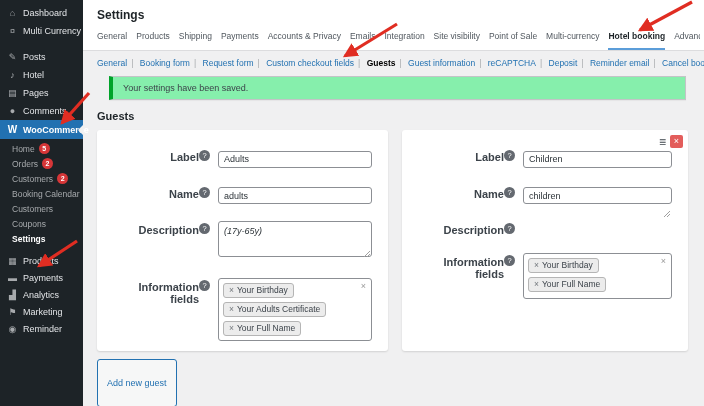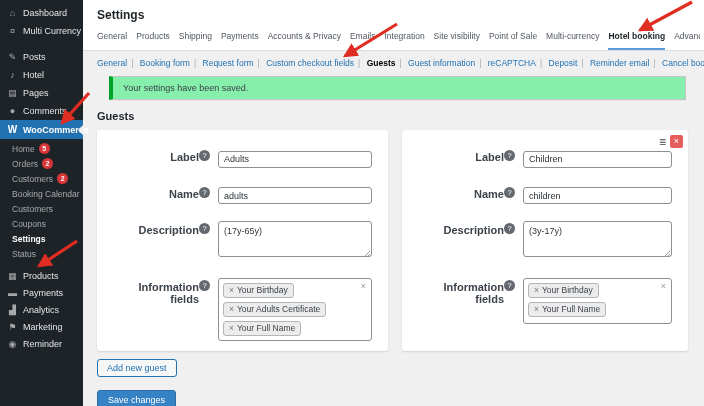--- a/index.html
+++ b/index.html
@@ -51,32 +51,32 @@
   .closebtn { width:13px; height:13px; background:#e35d5b; color:#fff; border-radius:2px; font-size:9px; line-height:13px; text-align:center; cursor:pointer; }
 
   .frow { display:flex; align-items:flex-start; margin:4px 0 17px; }
   .flabel { width:86px; flex:none; font-size:11px; font-weight:700; color:#3c434a; padding-top:3px;text-align:right; }
   .help { width:11px; height:11px; flex:none; border-radius:50%; background:#646970; color:#fff; font-size:7.5px; line-height:11px;
     text-align:center; margin:2px 8px 0 0; cursor:pointer; }
   .fctl { flex:1; min-width:0; }
   .tin { width:100%; height:17px; border:1px solid #8c8f94; border-radius:3px; padding:0 5px; font-size:9px; color:#2c3338;
     font-family:"Liberation Sans", sans-serif; background:#fff; }
   .tarea { width:100%; height:36px; border:1px solid #8c8f94; border-radius:3px; padding:4px 5px; font-size:9px; color:#2c3338;
-    font-family:"Liberation Sans", sans-serif; resize:none; overflow:hidden; }
+    font-family:"Liberation Sans", sans-serif; resize:none; overflow:hidden;font-style:italic; }
   .ta-wrap { position:relative; }
   .ta-grip { position:absolute; right:2px; bottom:4px; width:6px; height:6px; pointer-events:none;
     background:linear-gradient(135deg, transparent 45%, #a0a0a0 45%, #a0a0a0 55%, transparent 55%, transparent 70%, #a0a0a0 70%, #a0a0a0 80%, transparent 80%); }
   .multibox { position:relative; min-height:46px; border:1px solid #8c8f94; border-radius:3px; background:#fff;
     padding:4px 16px 4px 4px; display:flex; flex-wrap:wrap; gap:4px; align-content:flex-start; }
   .tag { display:inline-flex; align-items:center; background:#ececec; border:1px solid #b5b5b5; border-radius:3px;
     padding:1px 5px; font-size:8.5px; color:#3c434a; line-height:11px; white-space:nowrap; }
   .tag .x { color:#72777c; margin-right:3px; cursor:pointer; font-size:8.5px; }
   .clearx { position:absolute; top:3px; right:5px; color:#999; font-size:9px; cursor:pointer; line-height:9px; }
 
-  .btn-secondary { display:inline-block; margin:8px 0 0 14px; padding:3px 9px; background:#f6f7f7; border:1px solid #2271b1;
+  .btn-secondary { display:inline-block; margin:8px 0 0 14px; padding:18px 9px; background:#f6f7f7; border:1px solid #2271b1;
     color:#2271b1; border-radius:3px; font-size:9px; cursor:pointer; }
   .btn-primary { display:inline-block; margin:13px 0 0 14px; padding:4px 10px; background:#3582c4; border:1px solid #2e6da4;
     color:#fff; border-radius:3px; font-size:9px; cursor:pointer; }
 
   .arrows { position:absolute; inset:0; width:704px; height:406px; pointer-events:none; z-index:10; }
 </style>
 </head>
 <body>
 
 <div id="page">
@@ -129,23 +129,20 @@
         <span>Booking Calendar</span>
       </li>
       <li class="smi">
         <span>Customers</span>
       </li>
       <li class="smi">
         <span>Coupons</span>
       </li>
       <li class="smi active">
         <span>Settings</span>
-      </li>
-      <li class="smi">
-        <span>Status</span>
       </li>
       <li class="menu-gap"></li>
       <li class="mi low">
         <span class="ic">▦</span>
         <span>Products</span>
       </li>
       <li class="mi low">
         <span class="ic">▬</span>
         <span>Payments</span>
       </li>
@@ -258,21 +255,20 @@
         </div>
         <div class="frow">
           <span class="flabel">Name</span>
           <span class="help">?</span>
           <span class="fctl"><input class="tin" type="text" value="children" style=""></span>
         </div>
         <div class="frow">
           <span class="flabel">Description</span>
           <span class="help">?</span>
           <span class="fctl ta-wrap">
-            <textarea class="tarea" style="">(3y-17y)</textarea>
             <span class="ta-grip"></span>
           </span>
         </div>
         <div class="frow" style="margin-bottom:0;">
           <span class="flabel">Information fields</span>
           <span class="help">?</span>
           <span class="fctl multibox">
             <span class="tag">
                 <span class="x">×</span>
                 <span>Your Birthday</span>

